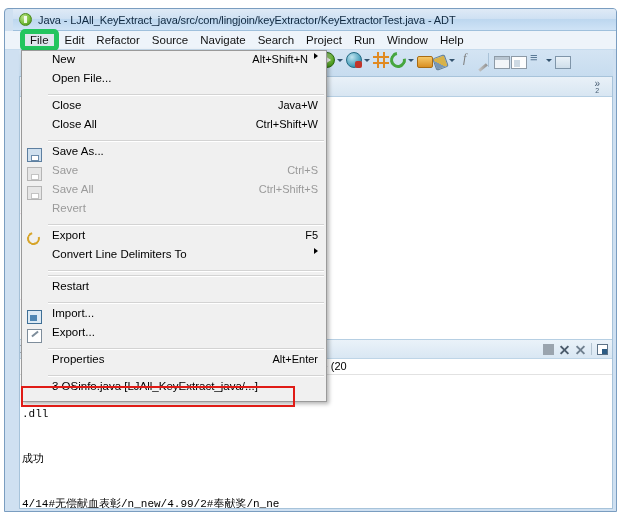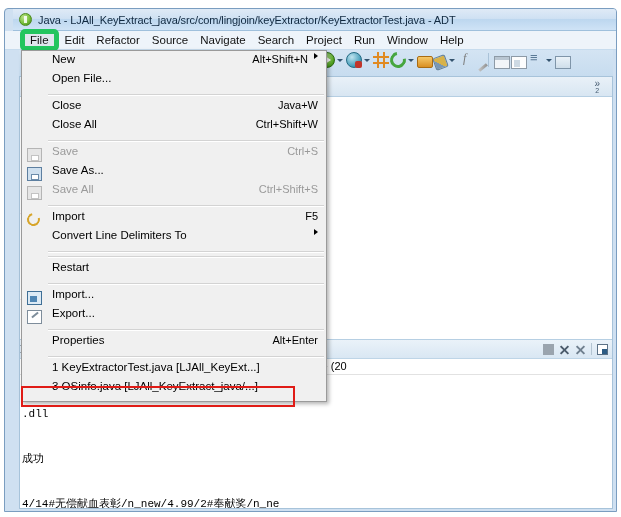--- a/index.html
+++ b/index.html
@@ -744,40 +744,43 @@
         <span>Close</span>
         <span class="accel">Java+W</span>
       </div>
       <div class="mi">
         <span>Close All</span>
         <span class="accel">Ctrl+Shift+W</span>
       </div>
 
       <div class="menu-sep"></div>
 
+      <div class="mi">
+        <span class="mi-icon ico-saveas"></span>
+        <span>Save As...</span>
+      </div>
       <div class="mi disabled">
         <span class="mi-icon ico-save"></span>
         <span>Save</span>
         <span class="accel">Ctrl+S</span>
       </div>
-      <div class="mi">
-        <span class="mi-icon ico-saveas"></span>
-        <span>Save As...</span>
-      </div>
       <div class="mi disabled">
         <span class="mi-icon ico-save"></span>
         <span>Save All</span>
         <span class="accel">Ctrl+Shift+S</span>
       </div>
+      <div class="mi disabled">
+        <span>Revert</span>
+      </div>
 
       <div class="menu-sep"></div>
 
       <div class="mi">
         <span class="mi-icon ico-refresh2"></span>
-        <span>Import</span>
+        <span>Export</span>
         <span class="accel">F5</span>
       </div>
       <div class="mi arrow-only">
         <span>Convert Line Delimiters To</span>
         <span class="submenu-arrow"></span>
       </div>
 
       <div class="menu-sep"></div>
 
 
@@ -801,23 +804,20 @@
       <div class="menu-sep"></div>
 
       <div class="mi">
         <span>Properties</span>
         <span class="accel">Alt+Enter</span>
       </div>
 
       <div class="menu-sep"></div>
 
       <div class="mi">
-        <span>1 KeyExtractorTest.java  [LJAll_KeyExt...]</span>
-      </div>
-      <div class="mi">
         <span>3 OSinfo.java  [LJAll_KeyExtract_java/...]</span>
       </div>
 
     </div>
 
     <div id="red-box" style="top: 377px; left: 16px; width: 274px; height: 21px;"></div>
 
   </div>
 </div>
 

